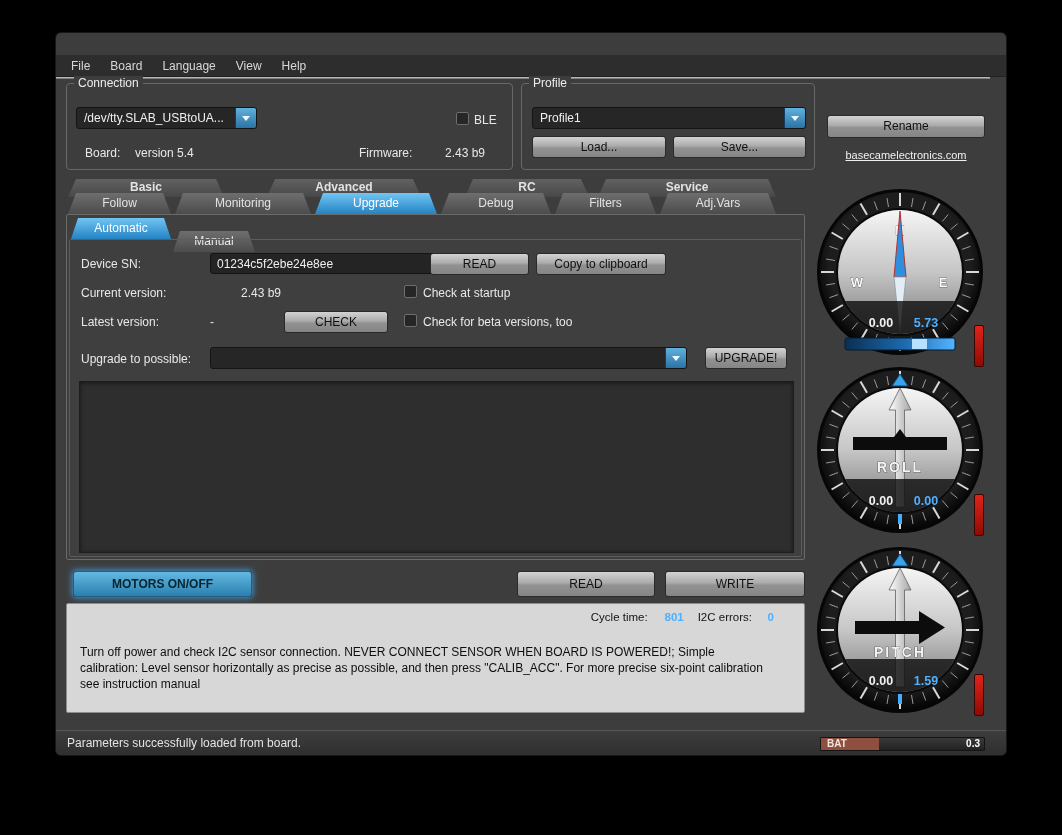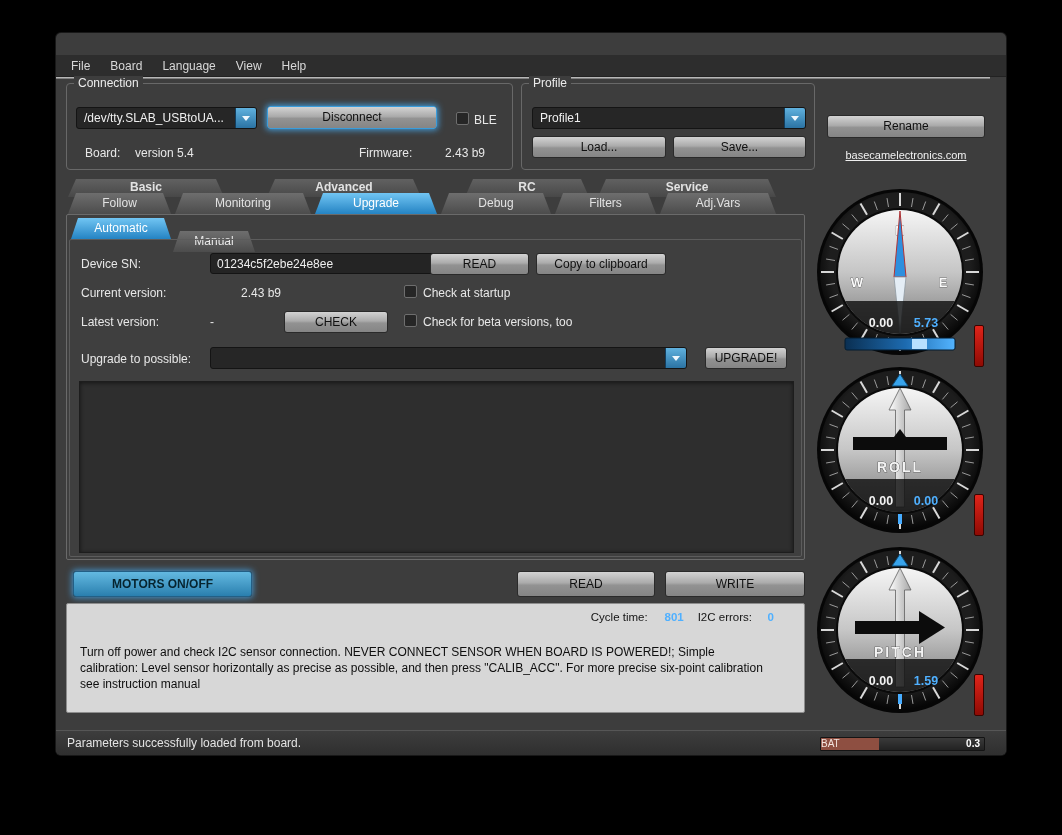--- a/index.html
+++ b/index.html
@@ -65,22 +65,22 @@
   .metric-label { font-size:11.5px; color:#141414; }
   .metric-value { font-size:11.5px; font-weight:bold; color:var(--value-blue); width:36px; text-align:right; }
   .help-text { position:absolute; left:13px; top:41px; width:695px; font-size:12px;
     line-height:1.32; color:#0e0e0e; }
   
   .statusbar { position:absolute; left:0; bottom:0; width:950px; height:25px;
     background:linear-gradient(#3d3d3d,#2f2f2f); border-top:1px solid #565656; }
   .status-msg { position:absolute; left:11px; top:5px; font-size:12px; color:#e3e3e3; }
   .bat { position:absolute; right:21px; top:6px; width:165px; height:14px; border:1px solid #141414;
     display:flex; background:linear-gradient(#3a3a3a,#222); border-radius:1px; }
-  .bat-chip { width:58px; background:var(--bat); color:#f4e4de; font-size:10px; font-weight:normal;
-    line-height:12px; padding-left:0; }
+  .bat-chip { width:58px; background:var(--bat); color:#f4e4de; font-size:10px; font-weight:bold;
+    line-height:12px; padding-left:6px; }
   .bat-value { flex:1; text-align:right; color:#fff; font-size:10px; font-weight:bold;
     line-height:12px; padding-right:4px; }
   
   .gauge { position:absolute; }
   .gauge text { font-family:"Liberation Sans",sans-serif; }
   .gcard { font-size:13px; font-weight:bold; fill:#fafafa; text-anchor:middle;
     paint-order:stroke; stroke:#2c2c2c; stroke-width:0.5px; }
   .gval { font-size:12.5px; font-weight:bold; text-anchor:middle; }
   .gval.white { fill:#f2f2f2; } .gval.blue { fill:var(--value-blue); }
   .glabel { font-size:14px; font-weight:bold; fill:#f4f4f4; text-anchor:middle; letter-spacing:2px;
@@ -133,21 +133,20 @@
   </div>
 
   <div class="group" style="left:10px;top:50px;width:447px;height:87px">
     <span class="group-title">Connection</span>
     <div class="dropdown" style="left:9px;top:23px;width:181px;height:22px">
       <span class="dd-text">/dev/tty.SLAB_USBtoUA...</span>
       <span class="dd-arrow">
           <i></i>
         </span>
     </div>
-    <div class="btn btn-glow" style="left:200px;top:22px;width:170px;height:23px;line-height:21px">Disconnect</div>
     <div class="checkbox" style="left:389px;top:28px"></div>
     <span class="label" style="left:407px;top:29px">BLE</span>
     <span class="label" style="left:18px;top:62px">Board:</span>
     <span class="label" style="left:68px;top:62px">version 5.4</span>
     <span class="label" style="left:292px;top:62px">Firmware:</span>
     <span class="label" style="left:378px;top:62px">2.43 b9</span>
   </div>
 
   <div class="group" style="left:465px;top:50px;width:294px;height:87px">
     <span class="group-title">Profile</span>

